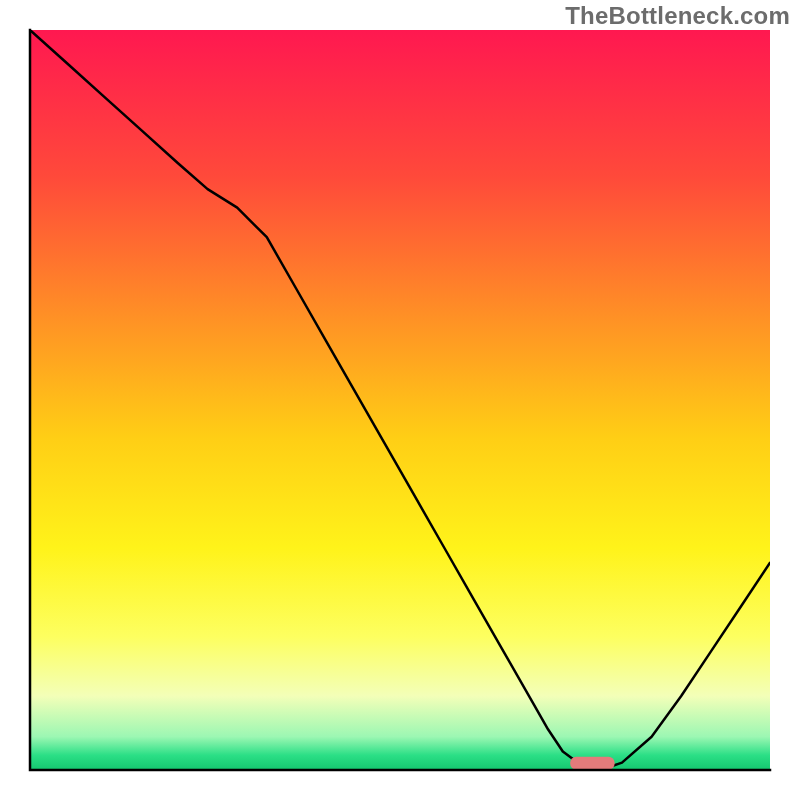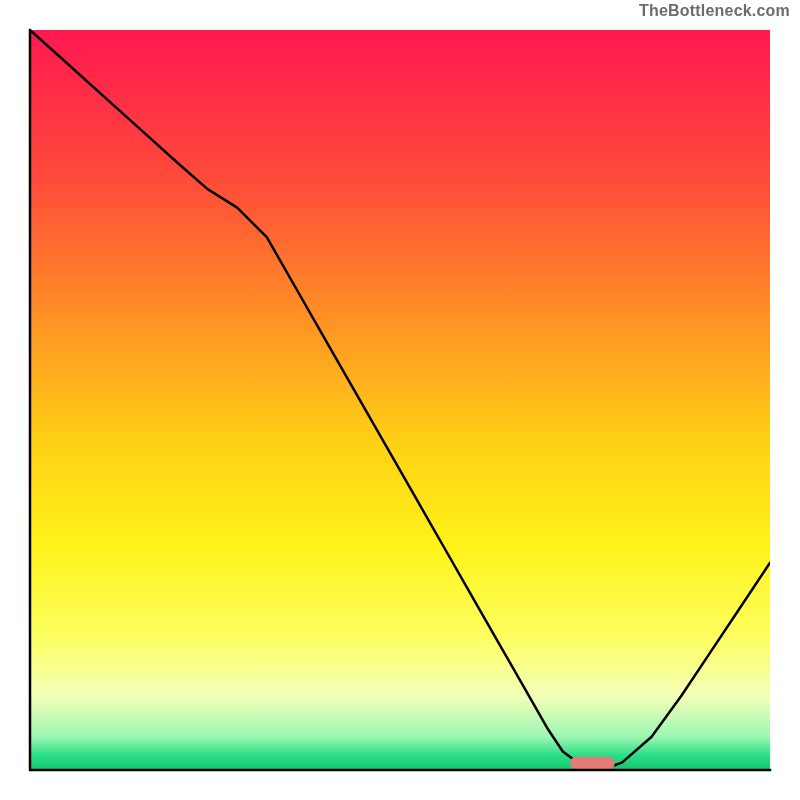--- a/index.html
+++ b/index.html
@@ -13,21 +13,21 @@
   .chart-container {
     position: relative;
     width: 800px;
     height: 800px;
   }
   .watermark {
     position: absolute;
     top: 2px;
     right: 10px;
     font-family: Arial, Helvetica, sans-serif;
-    font-size: 16px;
+    font-size: 24px;
     font-weight: 600;
     color: #6c6c6c;
     letter-spacing: 0.2px;
   }
   svg {
     display: block;
   }
 </style>
 </head>
 <body>

